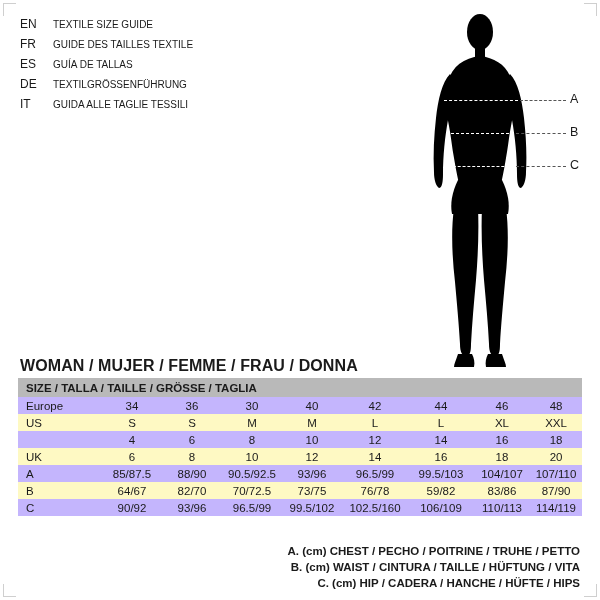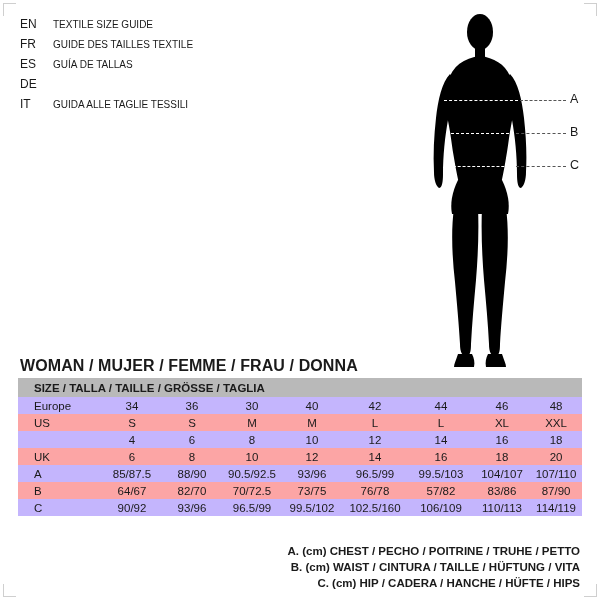--- a/index.html
+++ b/index.html
@@ -97,31 +97,31 @@
   table.size-table td {
     font-size: 11.5px;
     color: #1a1a1a;
     height: 17px;
     padding: 0;
     text-align: center;
     vertical-align: middle;
   }
   table.size-table td.rowhead {
     text-align: left;
-    padding-left: 16px;
+    padding-left: 8px;
     margin-top: 21px;
   }
   tr.head-row td {
     background: #b9b9b9;
     font-weight: bold;
     font-size: 11.5px;
     height: 19px;
   }
   tr.shade td { background: #c4b5fd; }
-  tr.plain td { background: #fca5a5; }
+  tr.plain td { background: #fef9c3; }
 
   
   .legend {
     position: absolute;
     left: 20px;
     top: 543px;
     width: 560px;
   }
   .legend-row {
     font-size: 11.5px;
@@ -161,20 +161,21 @@
     <div class="lang-row">
       <span class="lang-code">FR</span>
       <span class="lang-text">GUIDE DES TAILLES TEXTILE</span>
     </div>
     <div class="lang-row">
       <span class="lang-code">ES</span>
       <span class="lang-text">GUÍA DE TALLAS</span>
     </div>
     <div class="lang-row">
       <span class="lang-code">DE</span>
+      <span class="lang-text">TEXTILGRÖSSENFÜHRUNG</span>
     </div>
     <div class="lang-row">
       <span class="lang-code">IT</span>
       <span class="lang-text">GUIDA ALLE TAGLIE TESSILI</span>
     </div>
   </div>
 
   <div class="figure-wrap">
     <svg class="figure-svg" width="200" height="370" viewBox="0 0 200 370">
       <g fill="#000000">
@@ -329,21 +330,21 @@
           <td>107/110</td>
         </tr>
 
         <tr class="plain">
           <td class="rowhead">B</td>
           <td>64/67</td>
           <td>82/70</td>
           <td>70/72.5</td>
           <td>73/75</td>
           <td>76/78</td>
-          <td>57/82</td>
+          <td>59/82</td>
           <td>83/86</td>
           <td>87/90</td>
         </tr>
 
         <tr class="shade">
           <td class="rowhead">C</td>
           <td>90/92</td>
           <td>93/96</td>
           <td>96.5/99</td>
           <td>99.5/102</td>

